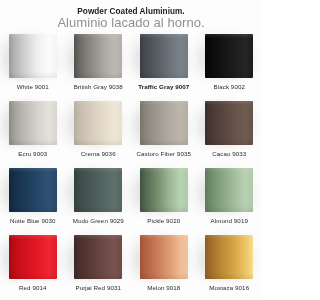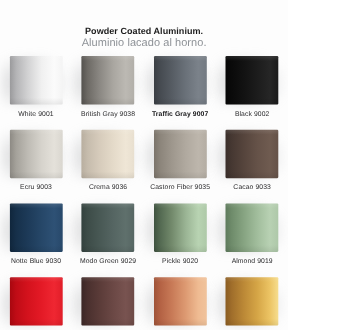--- a/index.html
+++ b/index.html
@@ -4,27 +4,27 @@
 <style>
   html,body{margin:0;padding:0;}
   body{
     width:262px;height:300px;overflow:hidden;background:#ffffff;
     font-family:"Liberation Sans","DejaVu Sans",sans-serif;
     -webkit-font-smoothing:antialiased;
   }
   #page{position:relative;width:262px;height:300px;background:#fdfdfd;}
 
   
-  .header{padding-top:24px;text-align:center;}
+  .header{padding-top:7px;text-align:center;}
   .title{
     font-size:8.2px;font-weight:bold;color:#1b1b1b;
     letter-spacing:.05px;line-height:10px;
   }
   .subtitle{
-    font-size:10px;font-weight:normal;color:#8d9196;
+    font-size:13px;font-weight:normal;color:#8d9196;
     letter-spacing:.05px;line-height:10px;margin-top:1px;
   }
 
   
   .grid{
     margin-top:5px;
     display:grid;
     grid-template-columns:repeat(4,1fr);
     grid-template-rows:repeat(4,66px);
     column-gap:0px;row-gap:1px;

